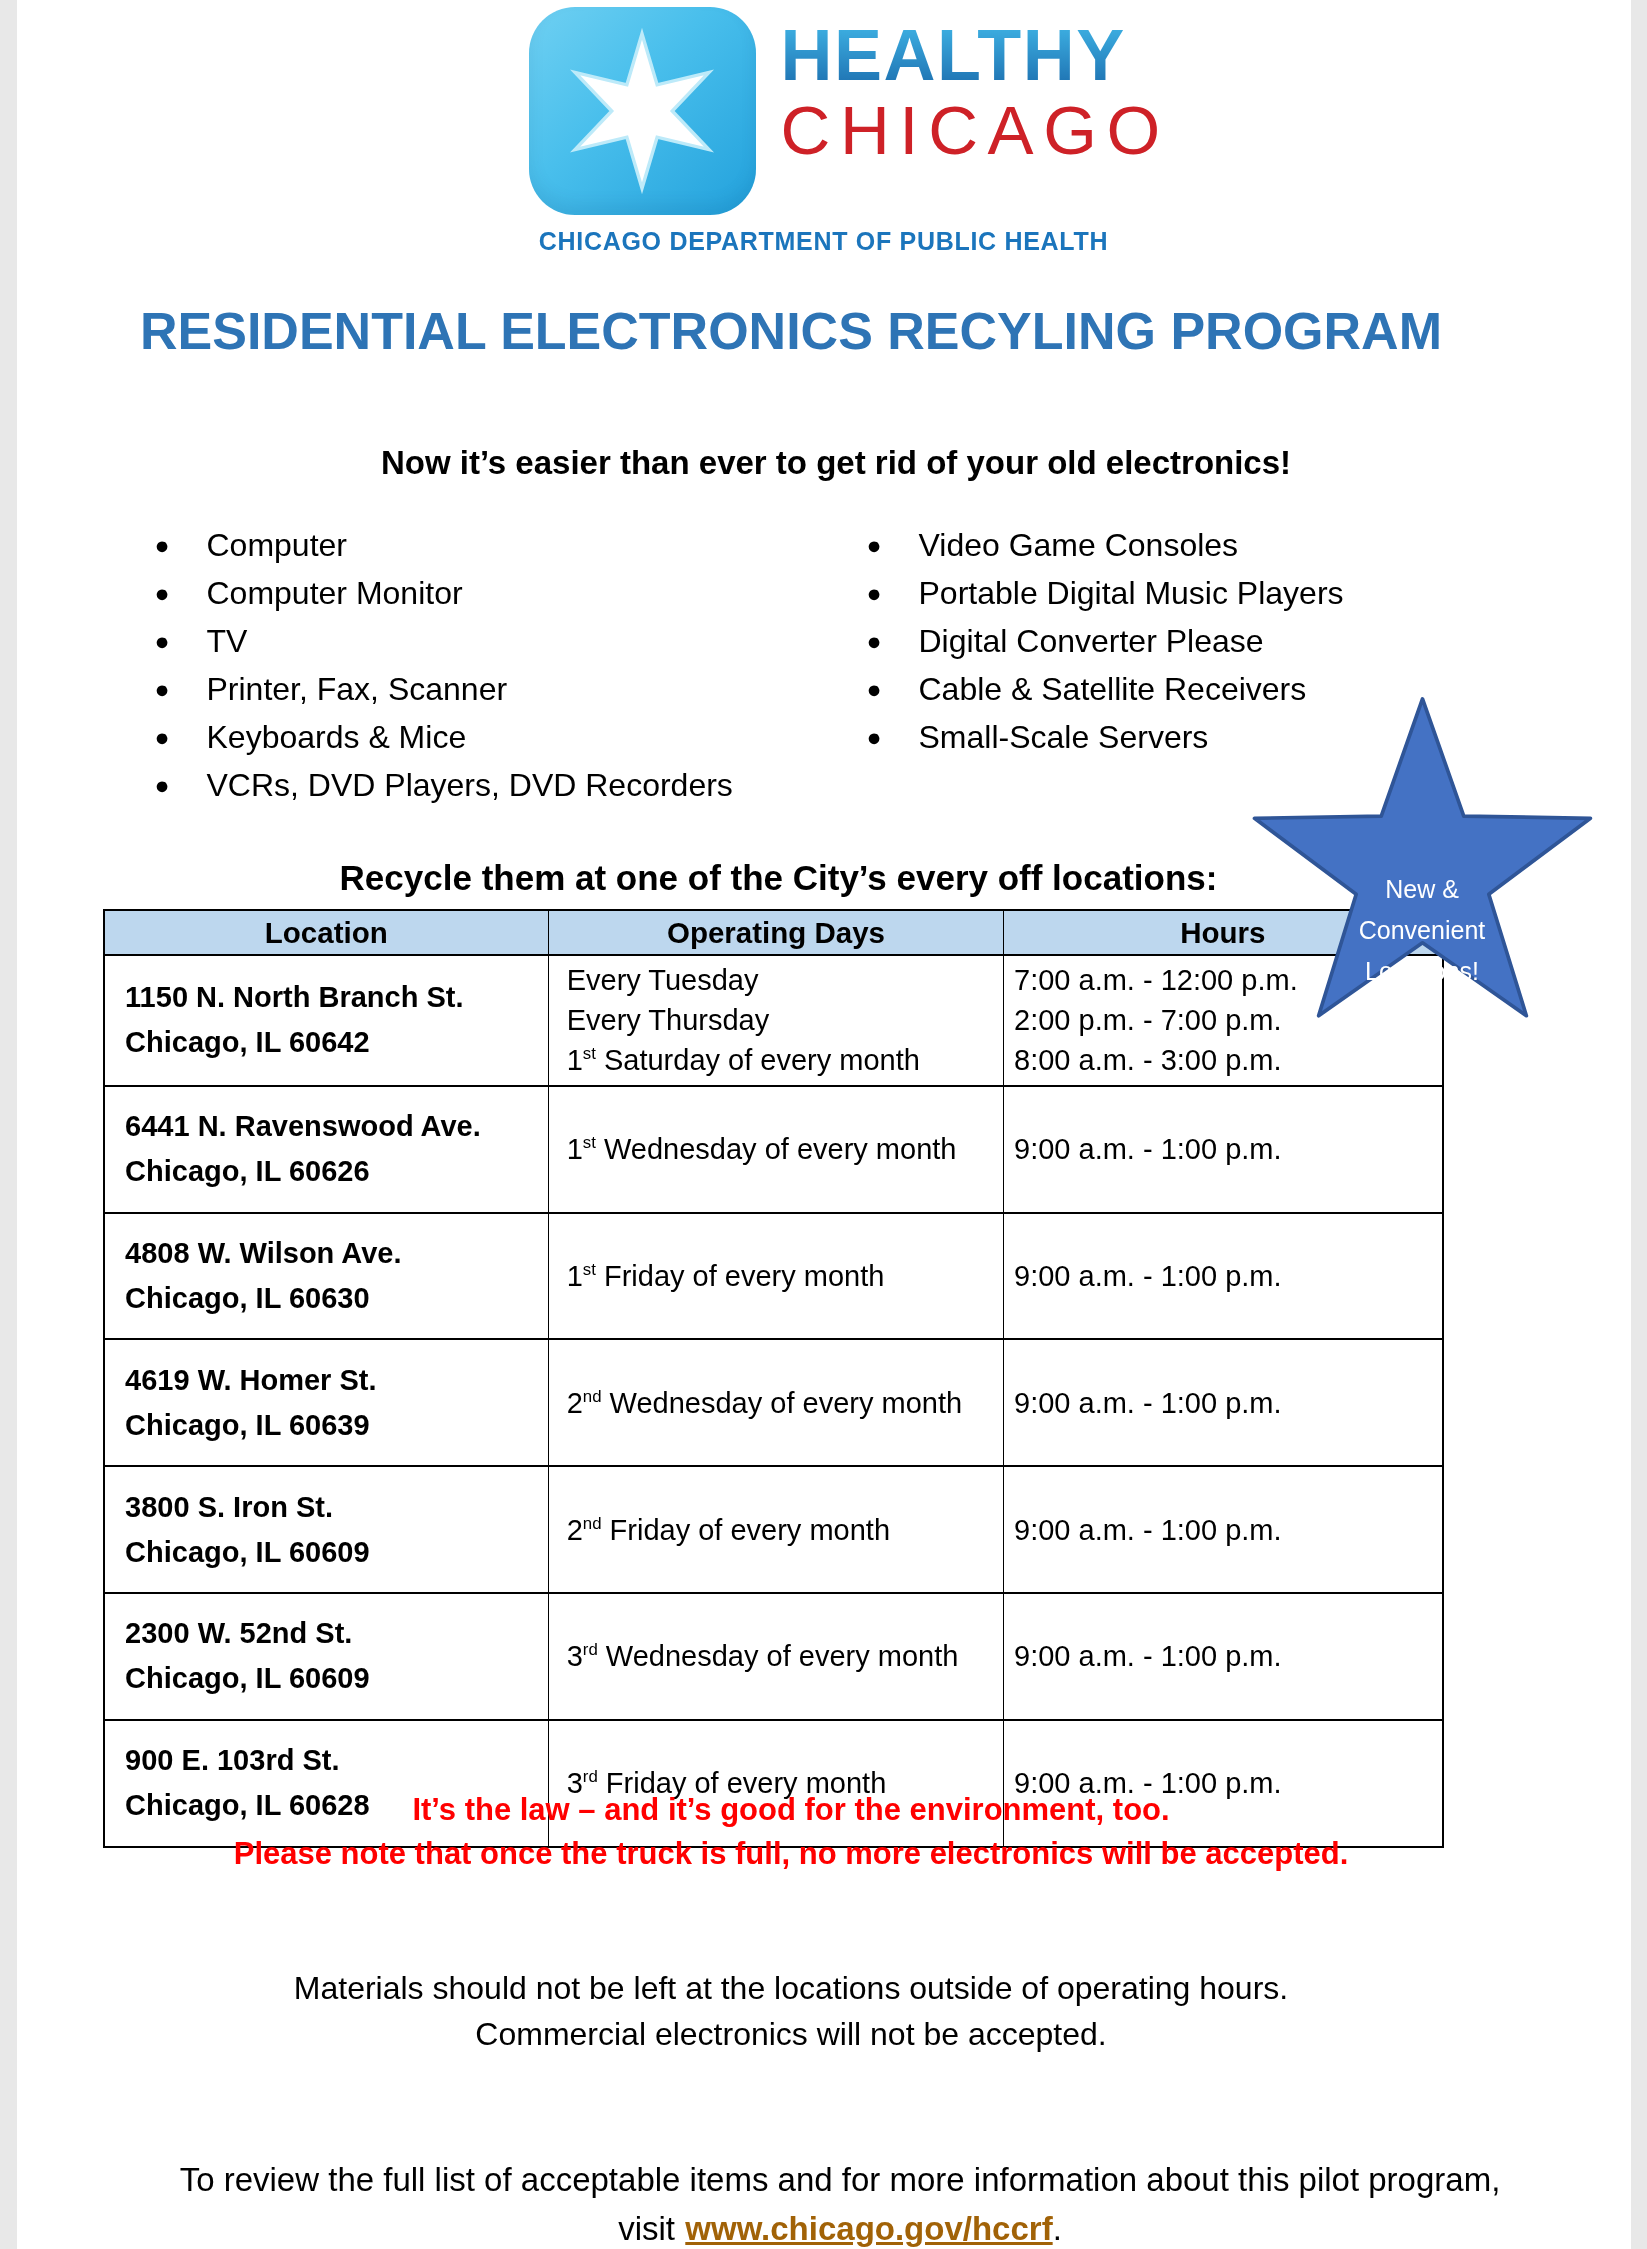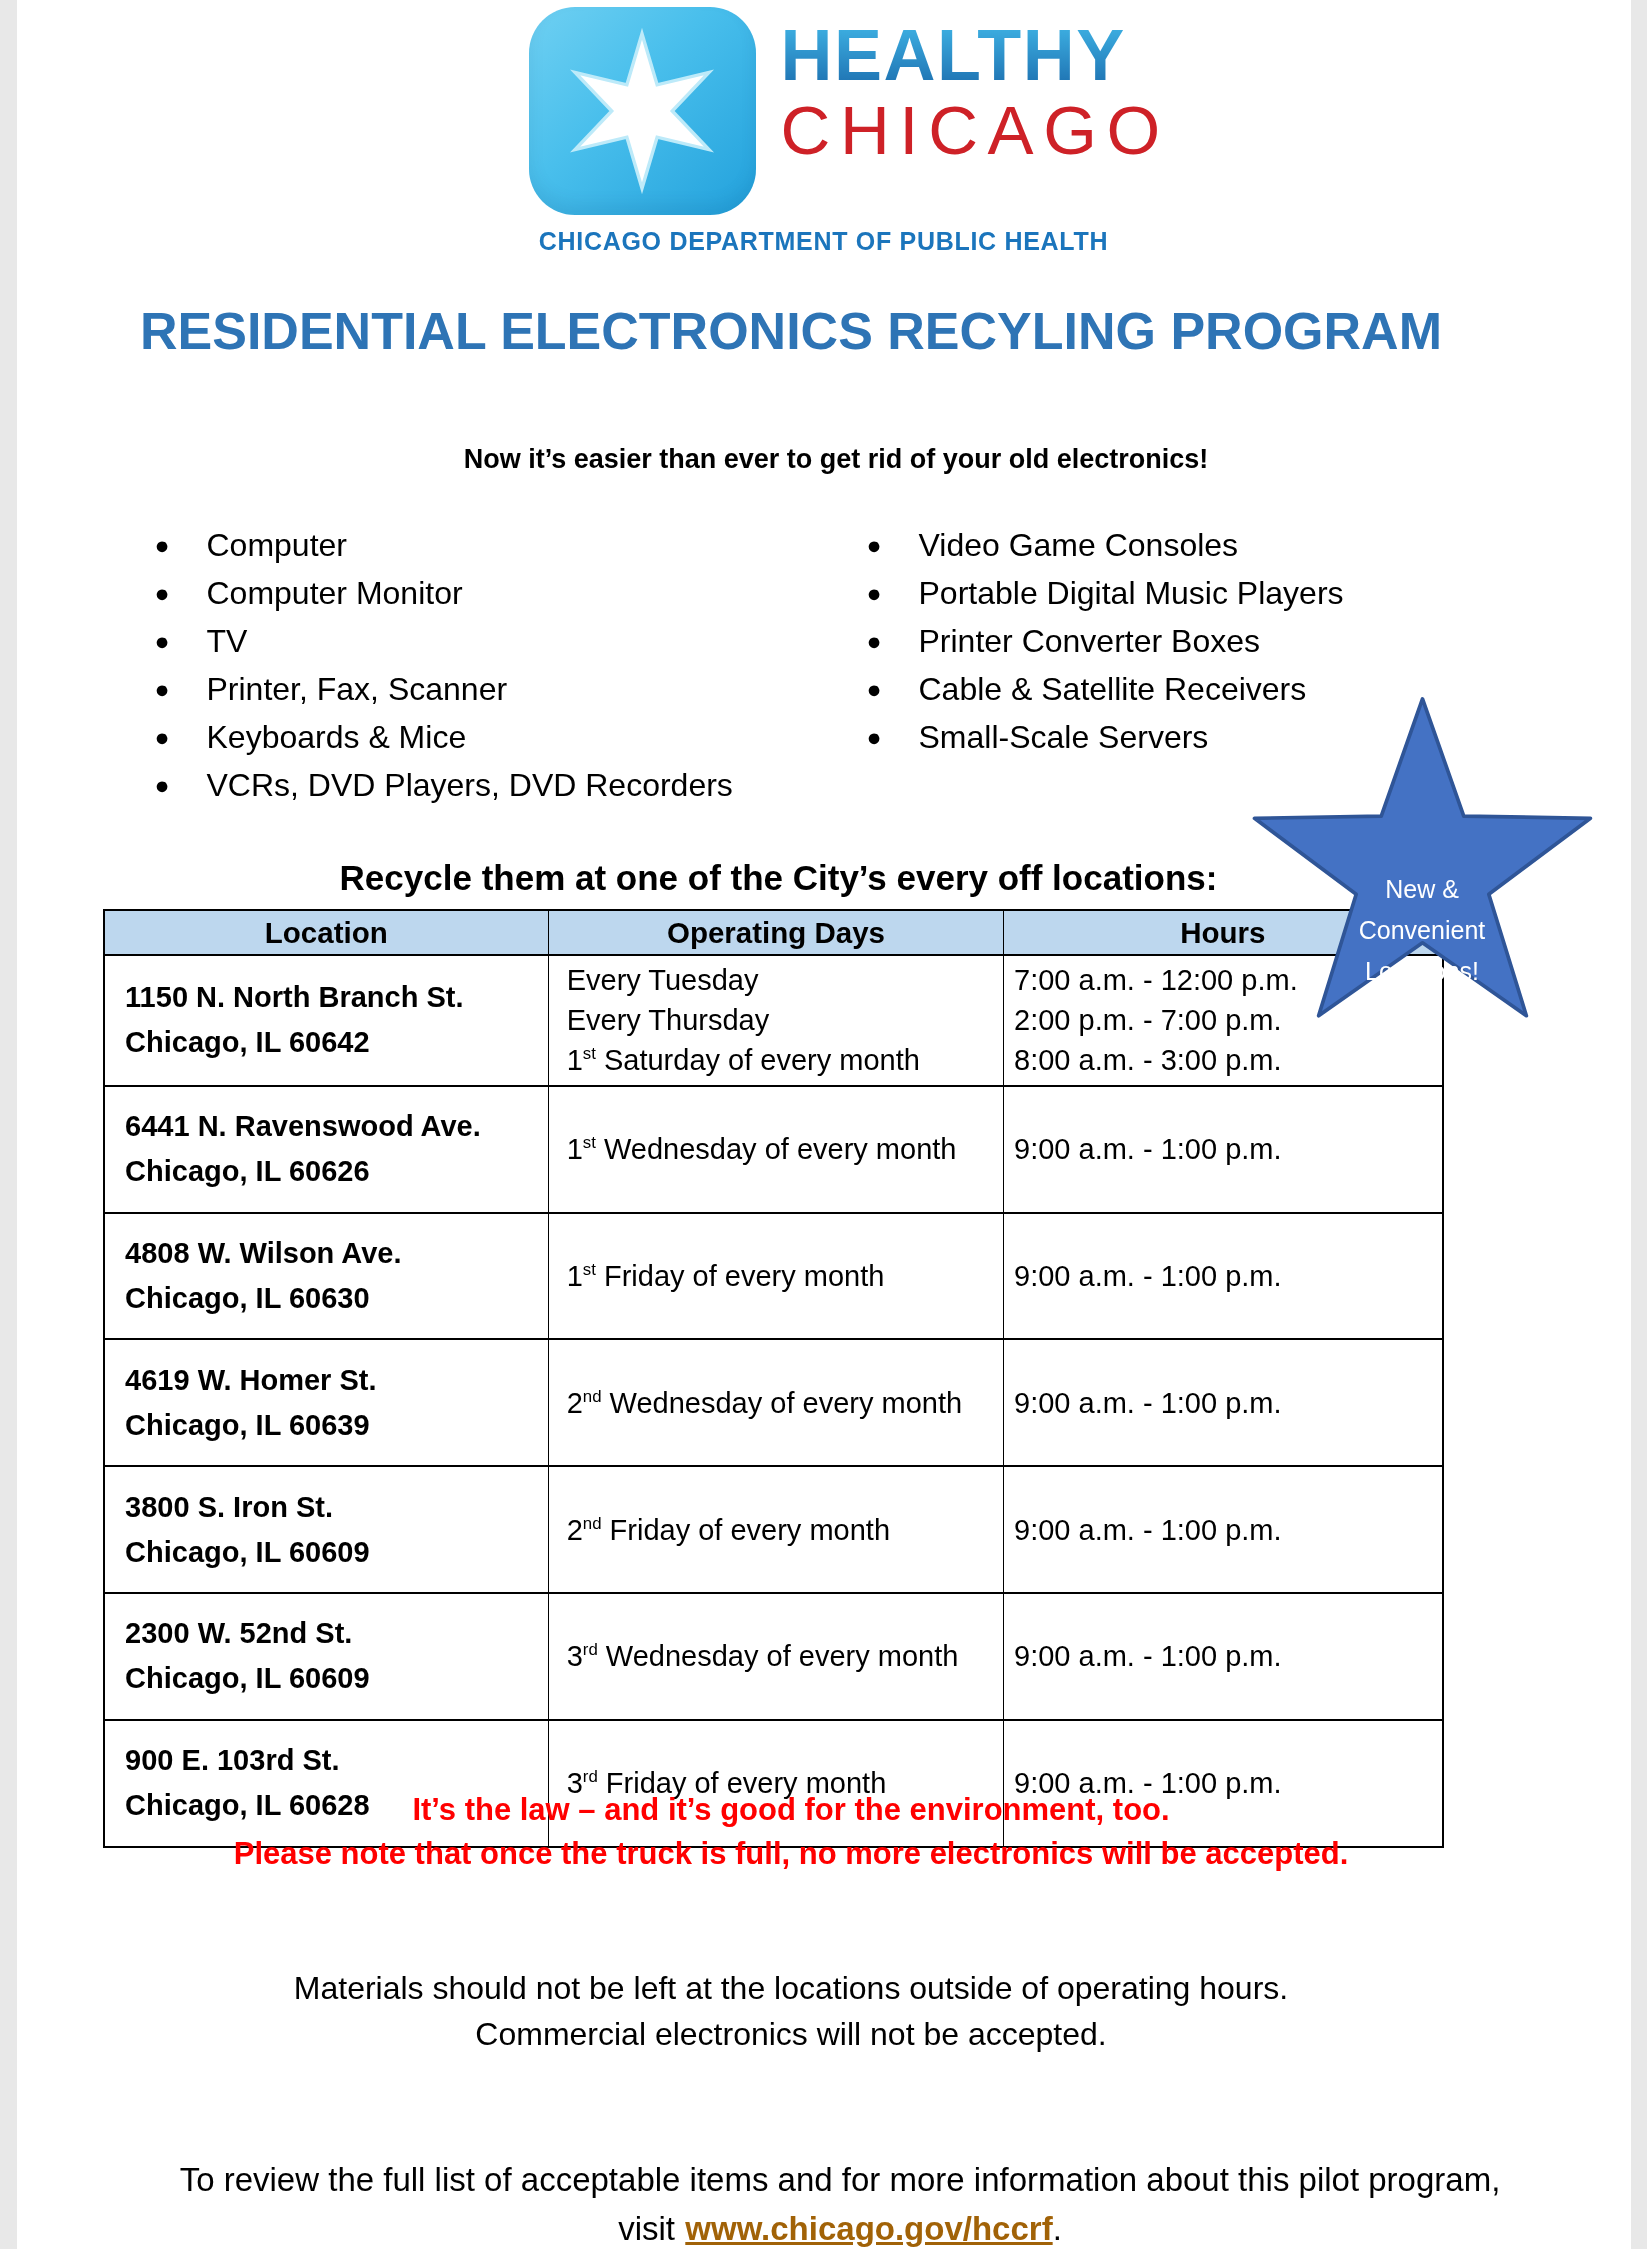--- a/index.html
+++ b/index.html
@@ -30,21 +30,21 @@
   .logo-chicago {
     font-size:69px; font-weight:400; letter-spacing:9.6px; line-height:77px; color:#ce2127;
   }
   .logo-dept {
     margin-top:11.8px; text-align:center; font-size:25px; font-weight:bold;
     letter-spacing:0.7px; color:#1b75bc; white-space:nowrap;
   }
 
   
   .doc-title { top:301px; font-size:52px; font-weight:bold; color:#2e74b5; letter-spacing:0; }
-  .doc-subtitle { top:444px; font-size:27px; font-weight:bold;padding-left:45px; }
+  .doc-subtitle { top:444px; font-size:33px; font-weight:bold;padding-left:45px; }
   .section-heading { top:858px; font-size:35px; font-weight:bold; width:1524px; }
 
   
   .bullets { position:absolute; top:521px; list-style:none; margin:0; padding:0; }
   .bullets.left { left:138px; }
   .bullets.right { left:850px; }
   .bullets li { display:flex; align-items:center; height:48px; font-size:32px; }
   .bullets .dot { width:52px; font-size:25px; flex:0 0 auto; }
 
   
@@ -137,21 +137,21 @@
     <li>
         <span class="dot">●</span>
         <span>Video Game Consoles</span>
       </li>
     <li>
         <span class="dot">●</span>
         <span>Portable Digital Music Players</span>
       </li>
     <li>
         <span class="dot">●</span>
-        <span>Printer Converter Boxes</span>
+        <span>Digital Converter Please</span>
       </li>
     <li>
         <span class="dot">●</span>
         <span>Cable &amp; Satellite Receivers</span>
       </li>
     <li>
         <span class="dot">●</span>
         <span>Small-Scale Servers</span>
       </li>
   </ul>

